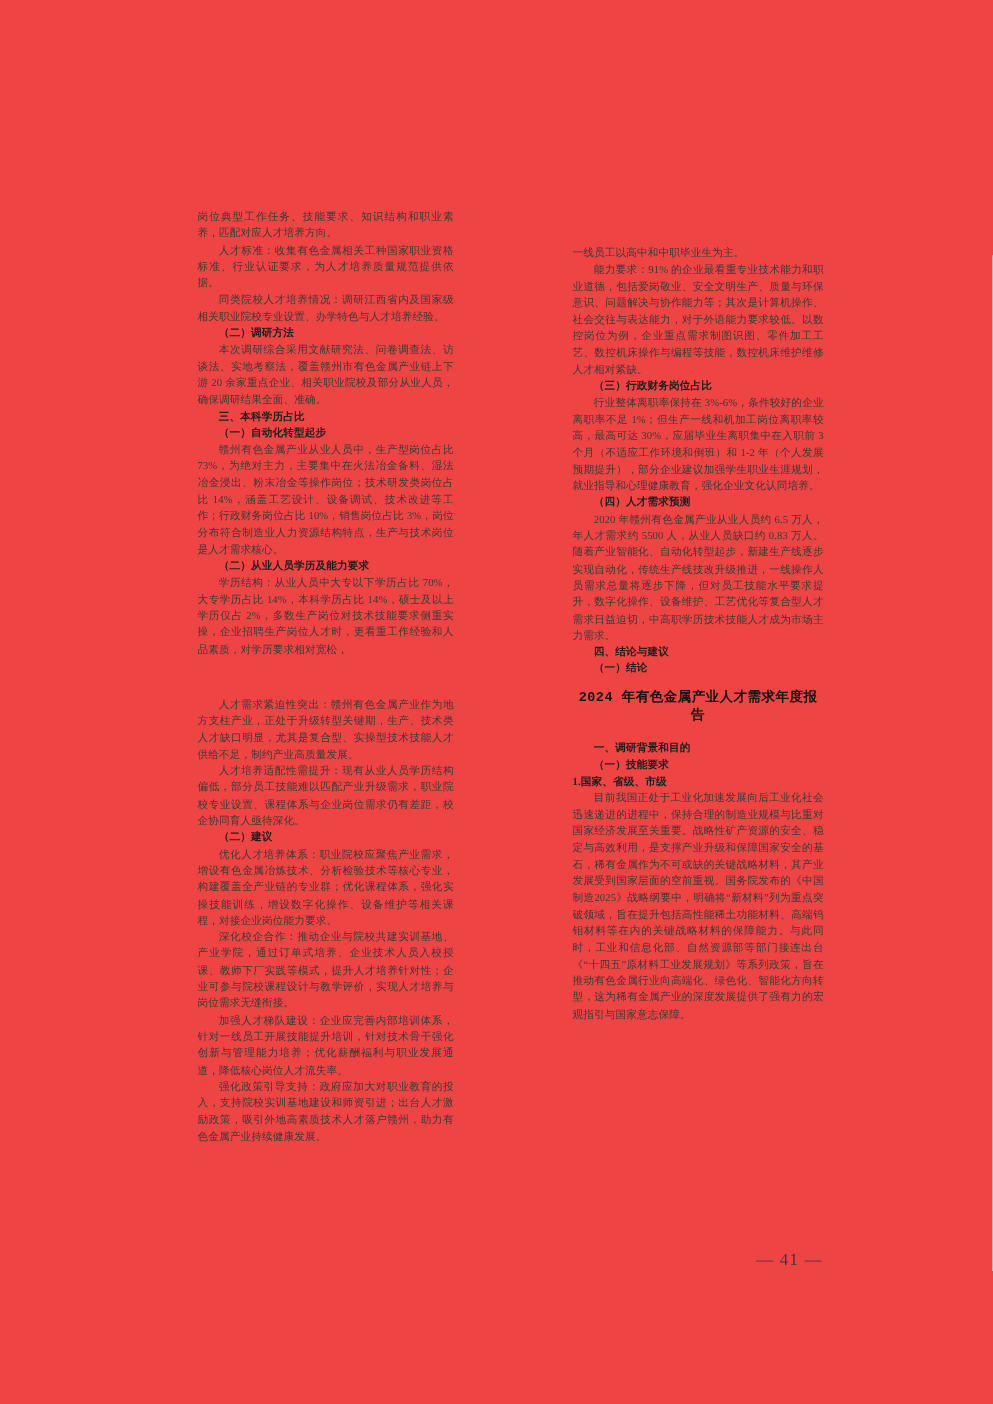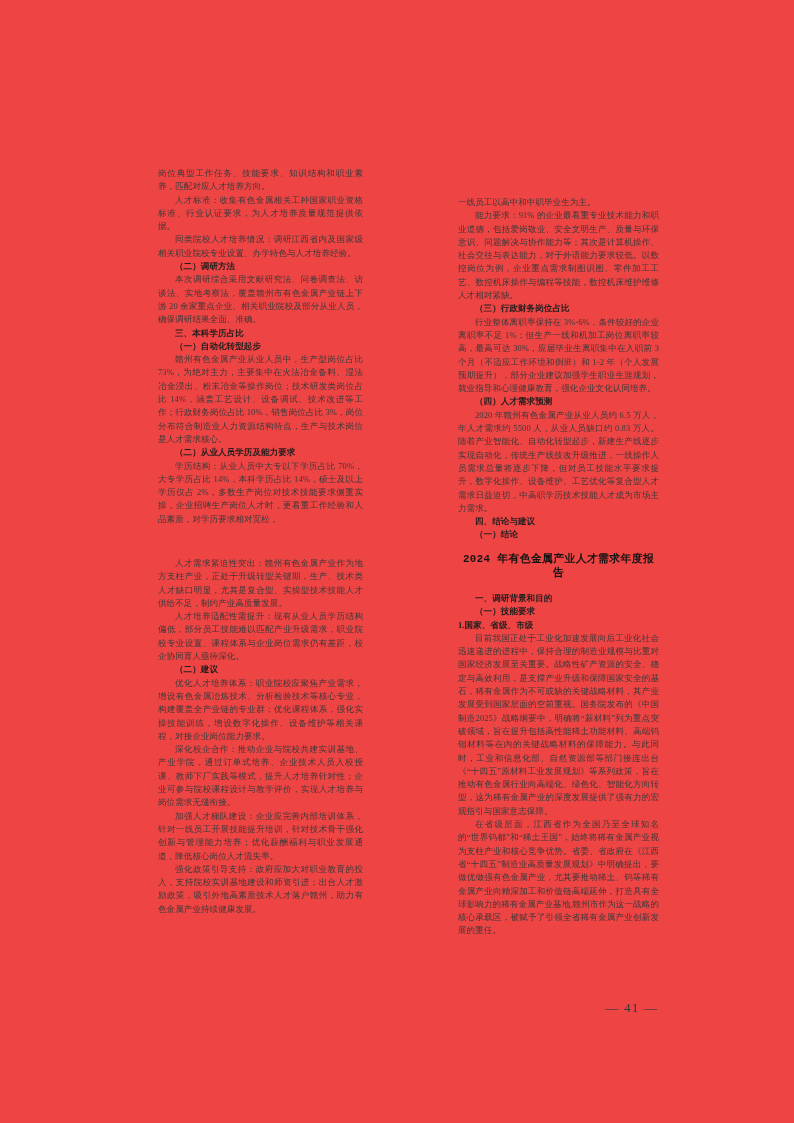--- a/index.html
+++ b/index.html
@@ -100,18 +100,17 @@
       <p class="para body indent">加强人才梯队建设：企业应完善内部培训体系，针对一线员工开展技能提升培训，针对技术骨干强化创新与管理能力培养；优化薪酬福利与职业发展通道，降低核心岗位人才流失率。</p>
       <p class="para body indent">强化政策引导支持：政府应加大对职业教育的投入，支持院校实训基地建设和师资引进；出台人才激励政策，吸引外地高素质技术人才落户赣州，助力有色金属产业持续健康发展。</p>
     </div>
 
   <div class="textblock tb-bottom-right">
       <p class="para title">2024 年有色金属产业人才需求年度报告</p>
       <p class="para heading indent">一、调研背景和目的</p>
       <p class="para heading indent">（一）技能要求</p>
       <p class="para heading3">1.国家、省级、市级</p>
       <p class="para body indent">目前我国正处于工业化加速发展向后工业化社会迅速递进的进程中，保持合理的制造业规模与比重对国家经济发展至关重要。战略性矿产资源的安全、稳定与高效利用，是支撑产业升级和保障国家安全的基石，稀有金属作为不可或缺的关键战略材料，其产业发展受到国家层面的空前重视。国务院发布的《中国制造2025》战略纲要中，明确将“新材料”列为重点突破领域，旨在提升包括高性能稀土功能材料、高端钨钼材料等在内的关键战略材料的保障能力。与此同时，工业和信息化部、自然资源部等部门接连出台《“十四五”原材料工业发展规划》等系列政策，旨在推动有色金属行业向高端化、绿色化、智能化方向转型，这为稀有金属产业的深度发展提供了强有力的宏观指引与国家意志保障。</p>
-      <p class="para body indent">在省级层面，江西省作为全国乃至全球知名的“世界钨都”和“稀土王国”，始终将稀有金属产业视为支柱产业和核心竞争优势。省委、省政府在《江西省“十四五”制造业高质量发展规划》中明确提出，要做优做强有色金属产业，尤其要推动稀土、钨等稀有金属产业向精深加工和价值链高端延伸，打造具有全球影响力的稀有金属产业基地,赣州市作为这一战略的核心承载区，被赋予了引领全省稀有金属产业创新发展的重任。</p>
     </div>
 
   <div class="page-footer">— 41 —</div>
 
 </div>
 
 </body></html>

